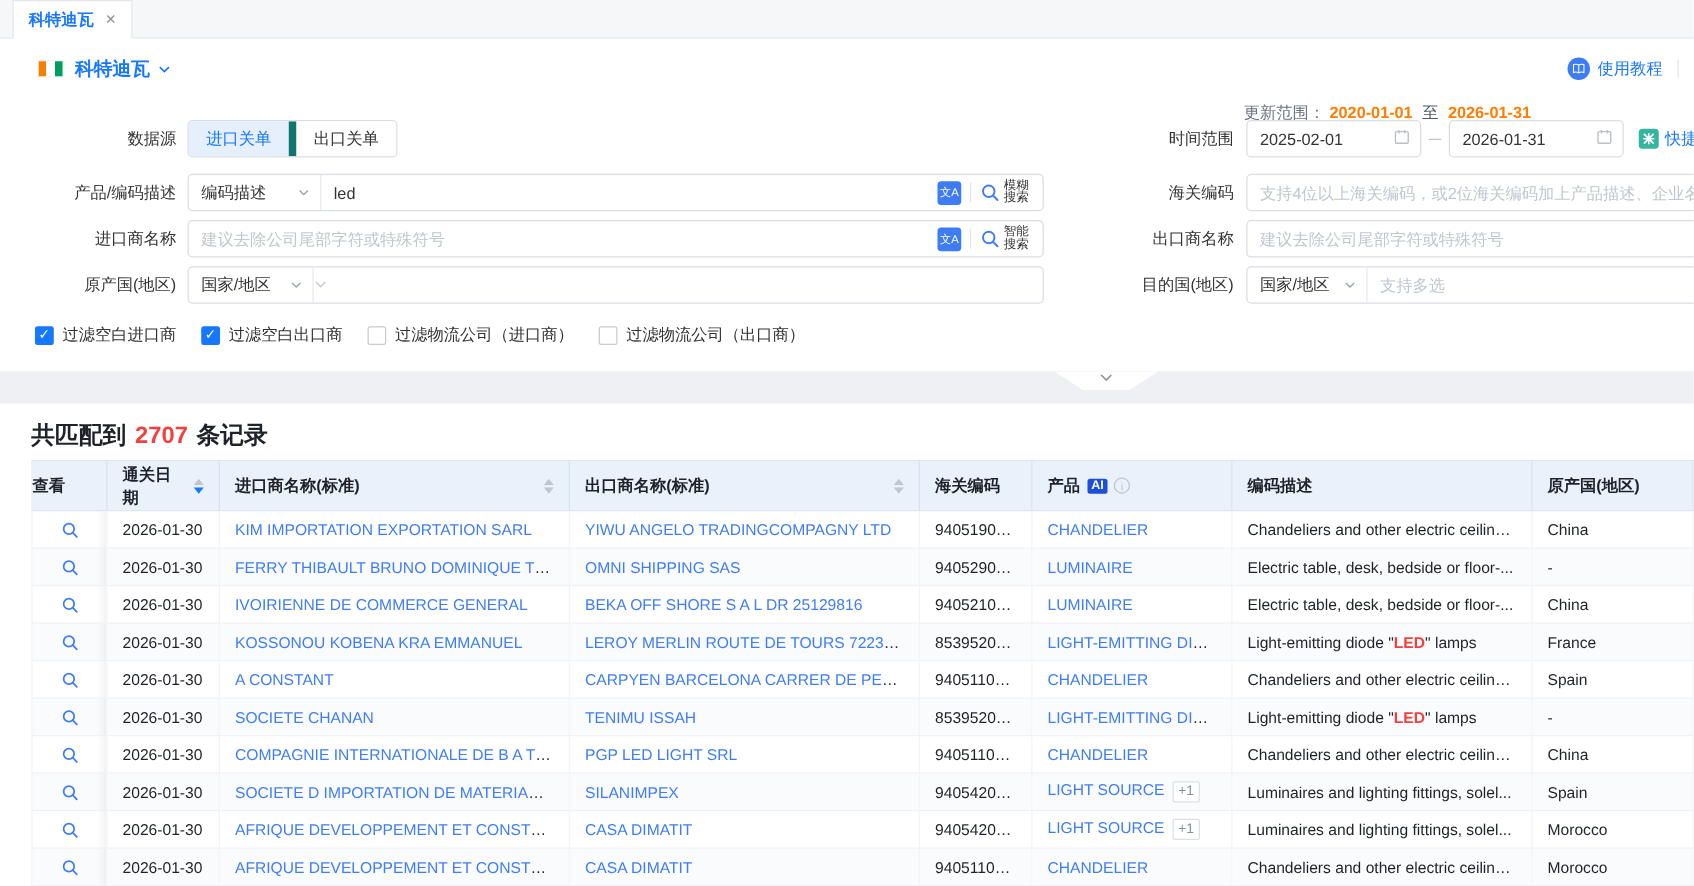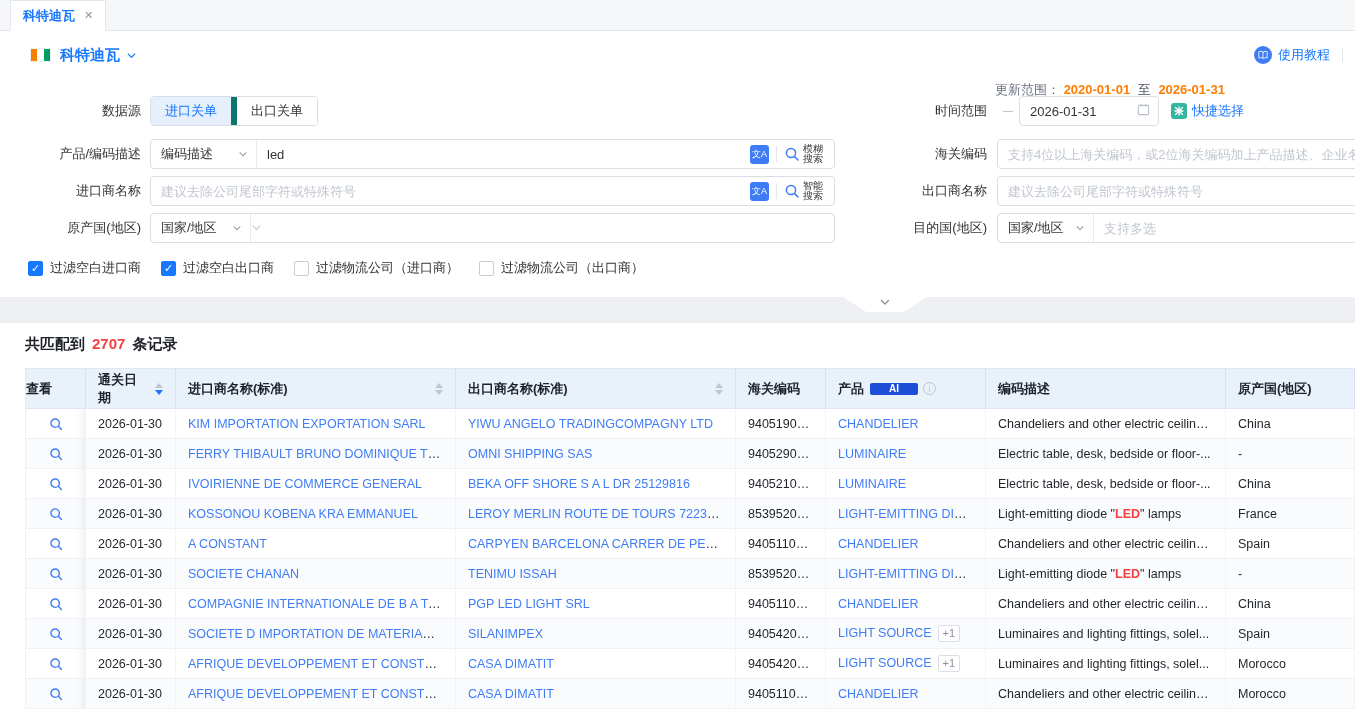--- a/index.html
+++ b/index.html
@@ -72,21 +72,21 @@
             font-size: 11px; color: #fff; line-height: 1; }
   .cb-checked { background: #1677ff; border-color: #1677ff; }
   .cb-text { color: #333; font-size: 13px; }
   
   .gray-band { position: absolute; top: 297px; left: 0; width: 100%; height: 26px; background: #eef0f4; }
   .collapse-tab { position: absolute; top: 297px; left: 843px; width: 84px; height: 15px; background: #fff;
                   clip-path: polygon(0 0, 100% 0, 72% 100%, 28% 100%);
                   display: flex; align-items: flex-start; justify-content: center; cursor: pointer; }
   
   .results { position: absolute; top: 323px; left: 0; width: 100%; height: 386px; background: #fff; }
-  .count-line { position: absolute; top: 12px; left: 25px; font-size: 15px; font-weight: 700; color: #1f2329; }
+  .count-line { position: absolute; top: 12px; left: 25px; font-size: 19px; font-weight: 700; color: #1f2329; }
   .count-num { color: #f53f3f; margin: 0 7px; }
   .table-wrap { position: absolute; top: 45px; left: 25px; right: 0; bottom: 0; overflow: hidden; }
   table { border-collapse: collapse; table-layout: fixed; width: 1330px; }
   thead th { height: 40px; background: #e9f1fb; border-top: 1px solid #e0e8f3; border-bottom: 1px solid #dde6f2;
              border-right: 1px solid #d8e1ee; padding: 0 12px; font-size: 13px; font-weight: 700;
              color: #1f2329; text-align: left; }
   thead th:first-child { border-left: 1px solid #e0e8f3; text-align: center; padding: 0; }
   .thwrap { display: flex; align-items: center; }
   .thwrap.sortable { justify-content: space-between; }
   tbody td { height: 30px; border-bottom: 1px solid #eef1f5; border-right: 1px solid #f2f4f8;
@@ -96,21 +96,21 @@
                          box-shadow: inset -9px 0 8px -8px rgba(31,35,41,0.10); }
   tbody tr:nth-child(even) td { background: #fafbfd; }
   .cell-link { color: #3f7df6; text-decoration: none; cursor: pointer; }
   .view-btn { display: inline-flex; cursor: pointer; vertical-align: middle; }
   .sorter { display: inline-flex; flex-direction: column; gap: 2px; margin-left: 8px; cursor: pointer; }
   .caret { width: 0; height: 0; border-left: 4px solid transparent; border-right: 4px solid transparent; }
   .caret-up { border-bottom: 5px solid #c0c6cf; }
   .caret-down { border-top: 5px solid #c0c6cf; }
   .caret-down.caret-active { border-top-color: #1677ff; }
   .ai-badge { margin-left: 6px; background: #1d4ed8; color: #fff; font-size: 10px; font-weight: 700;
-              border-radius: 2px; padding: 1px 19px; line-height: 1; }
+              border-radius: 2px; padding: 1px 3px; line-height: 1; }
   .info-icon { margin-left: 5px; width: 13px; height: 13px; border: 1px solid #c0c6cf; border-radius: 50%;
                color: #c0c6cf; font-size: 9px; font-weight: 400; display: inline-flex; align-items: center;
                justify-content: center; font-style: normal; cursor: pointer; }
   .plus-badge { display: inline-block; margin-left: 6px; padding: 0 4px; border: 1px solid #dcdfe6;
                 border-radius: 2px; color: #86909c; font-size: 11px; line-height: 15px; background: #fff; }
   .hl-red { color: #f53f3f; font-weight: 700; }
 </style>
 </head>
 <body>
 
@@ -157,20 +157,30 @@
   <div class="frow" style="top:17px; left:0;">
     <span class="flabel">数据源</span>
     <span class="segment">
         <span class="seg-item seg-active">进口关单</span>
         <span class="seg-item">出口关单</span>
       </span>
   </div>
 
   <div class="frow" style="top:17px; left:905px;">
     <span class="flabel-r">时间范围</span>
+    <span class="group date-group">
+      <input value="2025-02-01" style="">
+      <span class="cal-icon">
+        <svg width="13" height="13" viewBox="0 0 14 14">
+            <rect x="1.5" y="2.5" width="11" height="10" rx="1" fill="none" stroke="#bac1cb" stroke-width="1.2"></rect>
+            <line x1="4.5" y1="1" x2="4.5" y2="4" stroke="#bac1cb" stroke-width="1.2"></line>
+            <line x1="9.5" y1="1" x2="9.5" y2="4" stroke="#bac1cb" stroke-width="1.2"></line>
+          </svg>
+      </span>
+    </span>
     <span class="dash"></span>
     <span class="group date-group">
       <input value="2026-01-31" style="">
       <span class="cal-icon">
         <svg width="13" height="13" viewBox="0 0 14 14">
             <rect x="1.5" y="2.5" width="11" height="10" rx="1" fill="none" stroke="#bac1cb" stroke-width="1.2"></rect>
             <line x1="4.5" y1="1" x2="4.5" y2="4" stroke="#bac1cb" stroke-width="1.2"></line>
             <line x1="9.5" y1="1" x2="9.5" y2="4" stroke="#bac1cb" stroke-width="1.2"></line>
           </svg>
       </span>

